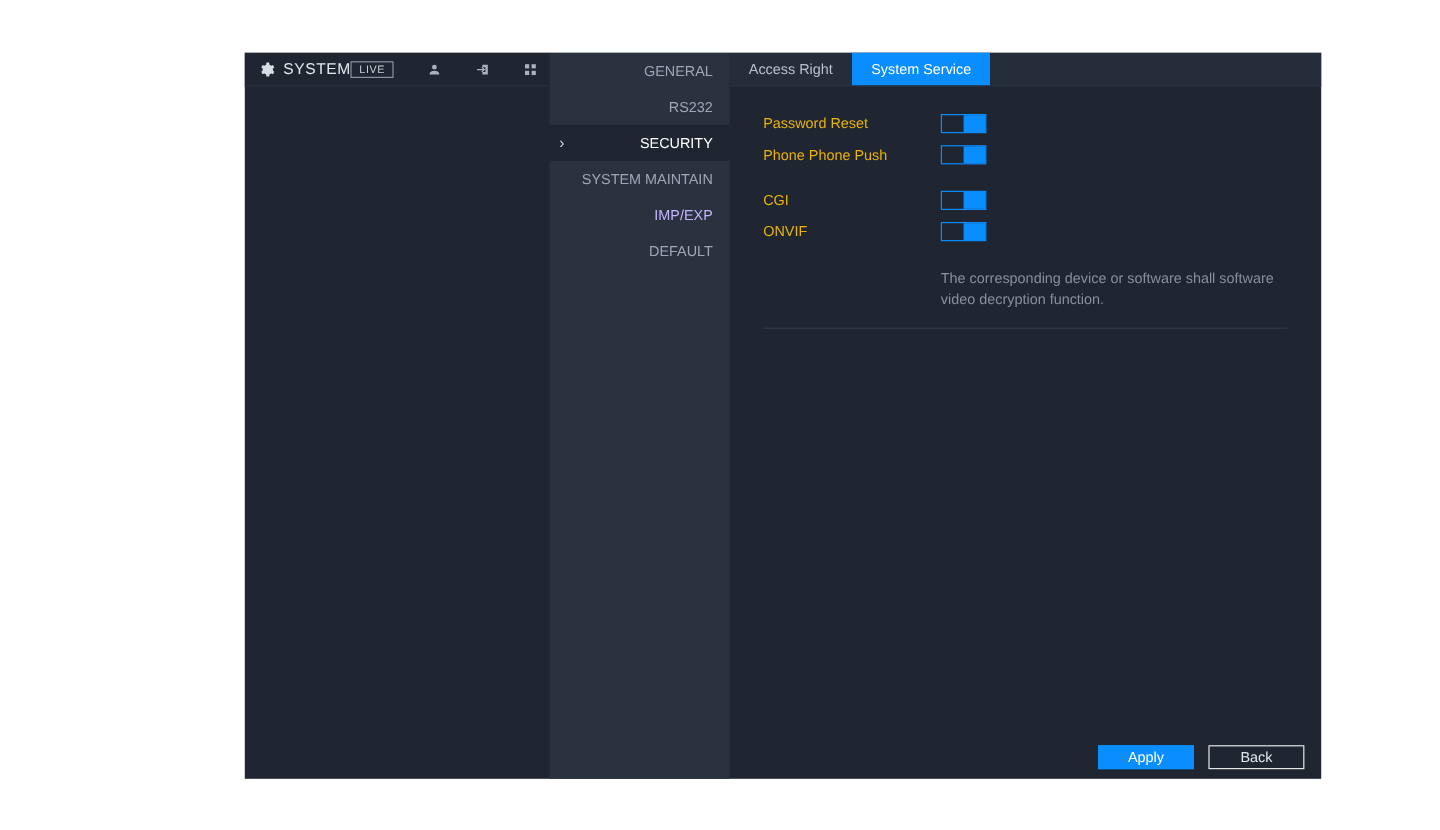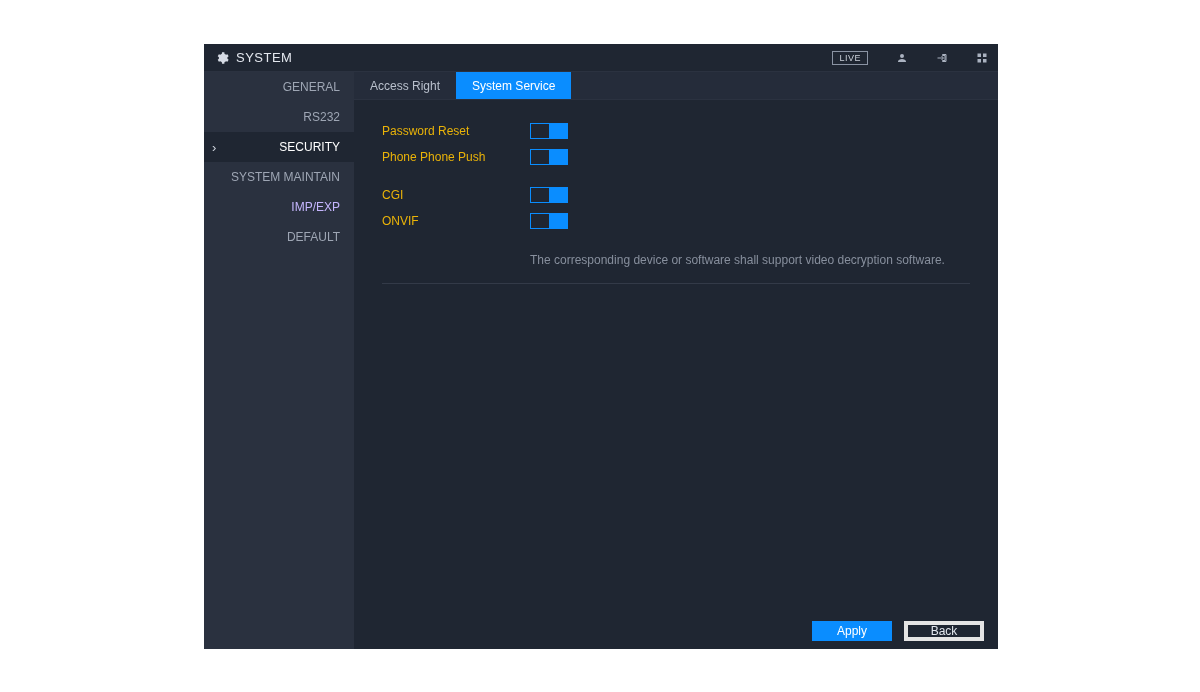--- a/index.html
+++ b/index.html
@@ -1,26 +1,26 @@
 <!DOCTYPE html>
 <html><head>
 <meta charset="utf-8">
 <style>
   * { box-sizing: border-box; margin: 0; padding: 0; font-family: Arial, Helvetica, sans-serif; }
   body { background: #ffffff; width: 1200px; height: 692px; position: relative; }
   .app {
     position: absolute;
     left: 204px;
     top: 44px;
-    width: 794px;
+    width: 897px;
     height: 605px;
     background: #1f2632;
     color: #c9cfd8;
     display: flex;
-    flex-direction: column;
+    flex-direction: row;
   }
   .titlebar {
     height: 28px;
     background: #1f2632;
     display: flex;
     align-items: center;
     padding: 0 10px;
     border-bottom: 1px solid #2b3240;
   }
   .titlebar-left { display: flex; align-items: center; gap: 6px; }
@@ -134,21 +134,21 @@
     display: flex;
     align-items: center;
     justify-content: flex-end;
     gap: 12px;
     padding: 0 14px 6px 0;
   }
   .btn {
     width: 80px;
     height: 20px;
     font-size: 12px;
-    border: 4px solid #e5e5e5;
+    border: 1px solid #e5e5e5;
     background: transparent;
     color: #e3e7ee;
     display: inline-flex;
     align-items: center;
     justify-content: center;
     cursor: pointer;
   }
   .btn.primary { background: #0a8dff; border-color: #0a8dff; color: #ffffff; }
 </style>
 </head>
@@ -230,21 +230,21 @@
         </div>
         <div class="row">
           <div class="label">ONVIF</div>
           <div class="toggle on">
               <div class="knob"></div>
             </div>
         </div>
 
         <div class="gap12"></div>
 
-        <div class="hint">The corresponding device or software shall support video decryption software.</div>
+        <div class="hint">The corresponding device or software shall software video decryption function.</div>
 
         <hr class="sep">
       </div>
 
       <div class="footer">
         <button class="btn primary">Apply</button>
         <button class="btn">Back</button>
       </div>
     </div>
   </div>

